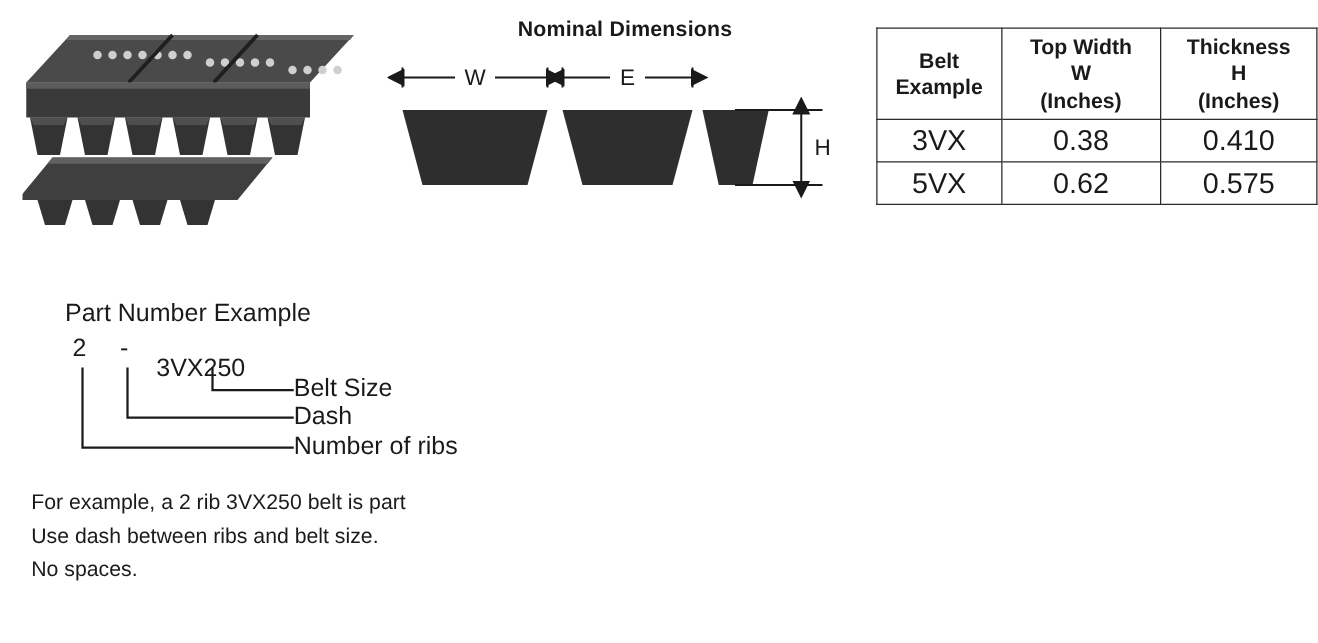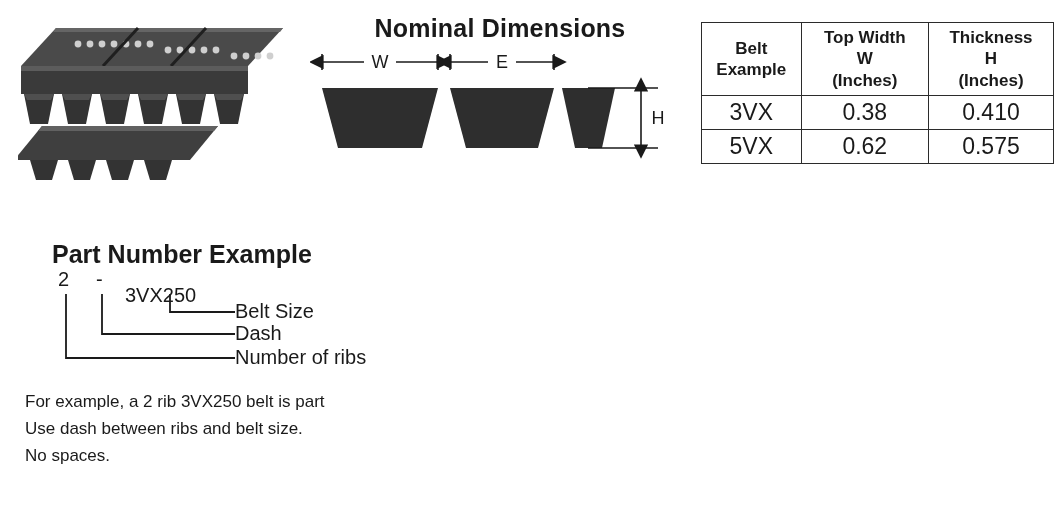--- a/index.html
+++ b/index.html
@@ -24,21 +24,21 @@
     width: 290px;
     height: 180px;
   }
 
   
   #nominal-title {
     left: 330px;
     top: 14px;
     width: 340px;
     text-align: center;
-    font-size: 25px;
+    font-size: 17px;
     font-weight: bold;
     letter-spacing: 0.2px;
   }
   #nominal-figure {
     left: 310px;
     top: 48px;
     width: 370px;
     height: 130px;
   }
 
@@ -66,22 +66,22 @@
     font-size: 23px;
   }
   #dim-table th.c0 { width: 84px; }
   #dim-table th.c1 { width: 132px; }
   #dim-table th.c2 { width: 117px; }
 
   
   #pn-title {
     left: 52px;
     top: 240px;
-    font-size: 25px;
-    font-weight: bold;
+    font-size: 20px;
+    font-weight: normal;
   }
   #pn-figure {
     left: 30px;
     top: 266px;
     width: 420px;
     height: 115px;
   }
   .pn-token {
     position: absolute;
     font-size: 20px;

